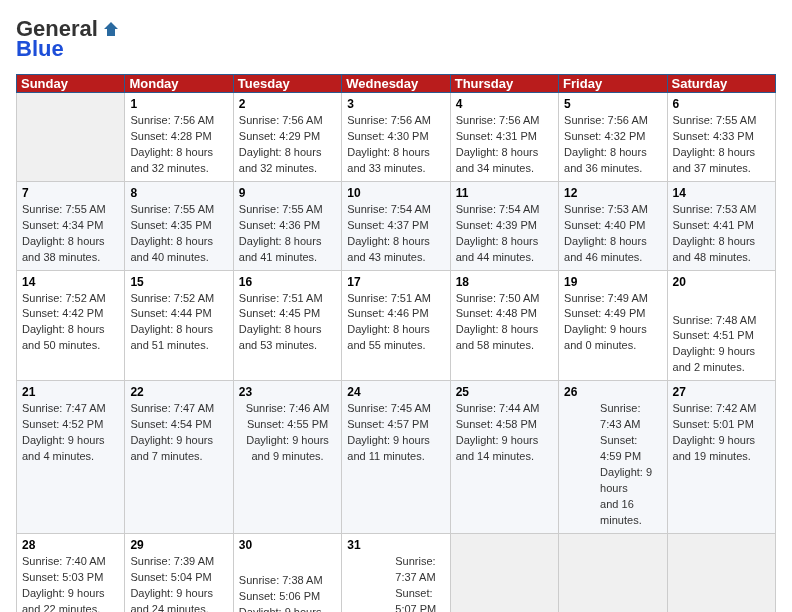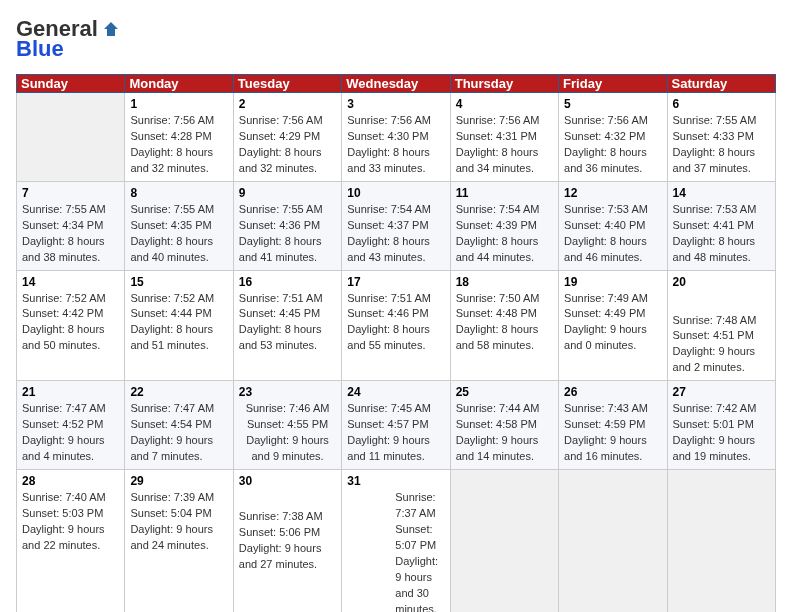--- a/index.html
+++ b/index.html
@@ -283,21 +283,21 @@
         </td>
         <td>
           <span class="day-num">25</span>
           <div class="day-info" style="white-space: pre-line;">Sunrise: 7:44 AM
 Sunset: 4:58 PM
 Daylight: 9 hours
 and 14 minutes.</div>
         </td>
         <td>
           <span class="day-num">26</span>
-          <div class="day-info" style="white-space: pre-line;">Sunrise: 7:43 AM
+          <div class="day-info" style="white-space: pre-line; margin-left: 36px;">Sunrise: 7:43 AM
 Sunset: 4:59 PM
 Daylight: 9 hours
 and 16 minutes.</div>
         </td>
         <td>
           <span class="day-num">27</span>
           <div class="day-info" style="white-space: pre-line;">Sunrise: 7:42 AM
 Sunset: 5:01 PM
 Daylight: 9 hours
 and 19 minutes.</div>

